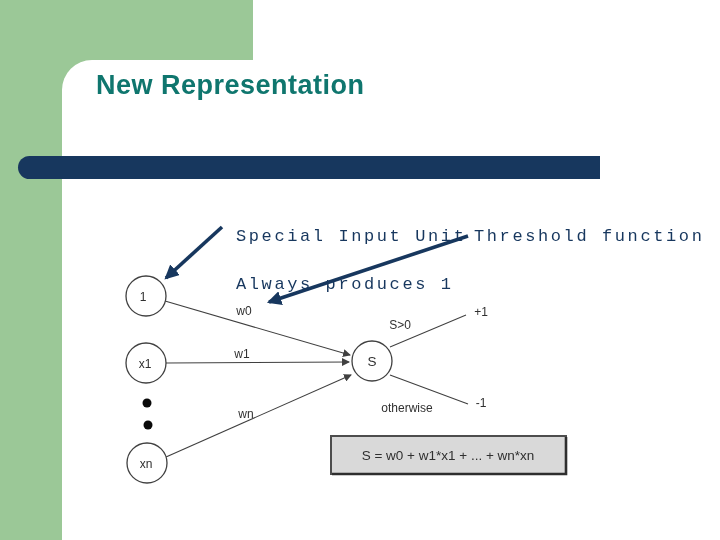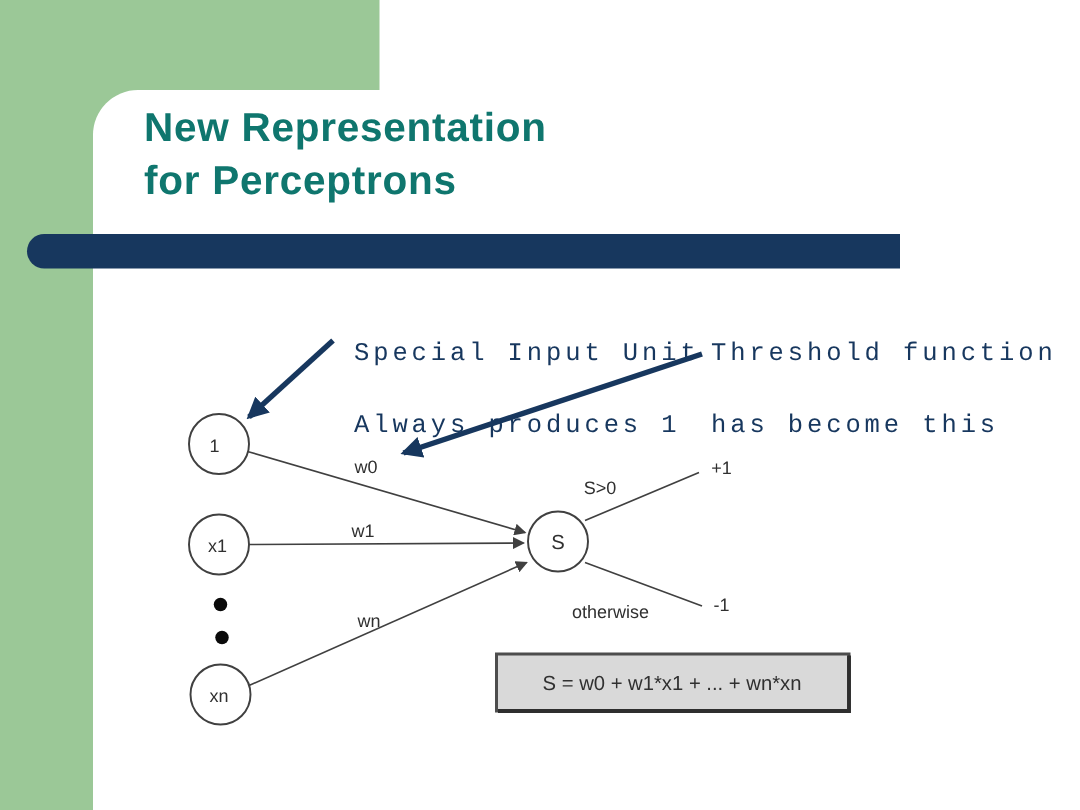--- a/index.html
+++ b/index.html
@@ -45,33 +45,31 @@
 <body>
 
 <div id="slide">
 
   <div class="green-top-block"></div>
   <div class="green-left-band"></div>
   <div class="white-panel"></div>
 
   <div class="title">
     <div>New Representation</div>
-    <div>for Perceptrons</div>
   </div>
 
   <div class="accent-bar"></div>
 
   <div class="annotation" id="annot-special">
     <div>Special Input Unit</div>
     <div>Always produces 1</div>
   </div>
 
   <div class="annotation" id="annot-threshold">
     <div>Threshold function</div>
-    <div>has become this</div>
   </div>
 
   <svg id="diagram" width="720" height="540" viewBox="0 0 720 540">
     <defs>
       <marker id="navy-head" viewBox="0 0 10 10" refX="8.5" refY="5" markerWidth="4" markerHeight="4" orient="auto">
         <path d="M0,0 L10,5 L0,10 z" fill="#17375e"></path>
       </marker>
       <marker id="gray-head" markerUnits="userSpaceOnUse" viewBox="0 0 8 8" refX="7" refY="4" markerWidth="8" markerHeight="8" orient="auto">
         <path d="M0,0 L8,4 L0,8 z" fill="#404040"></path>
       </marker>

